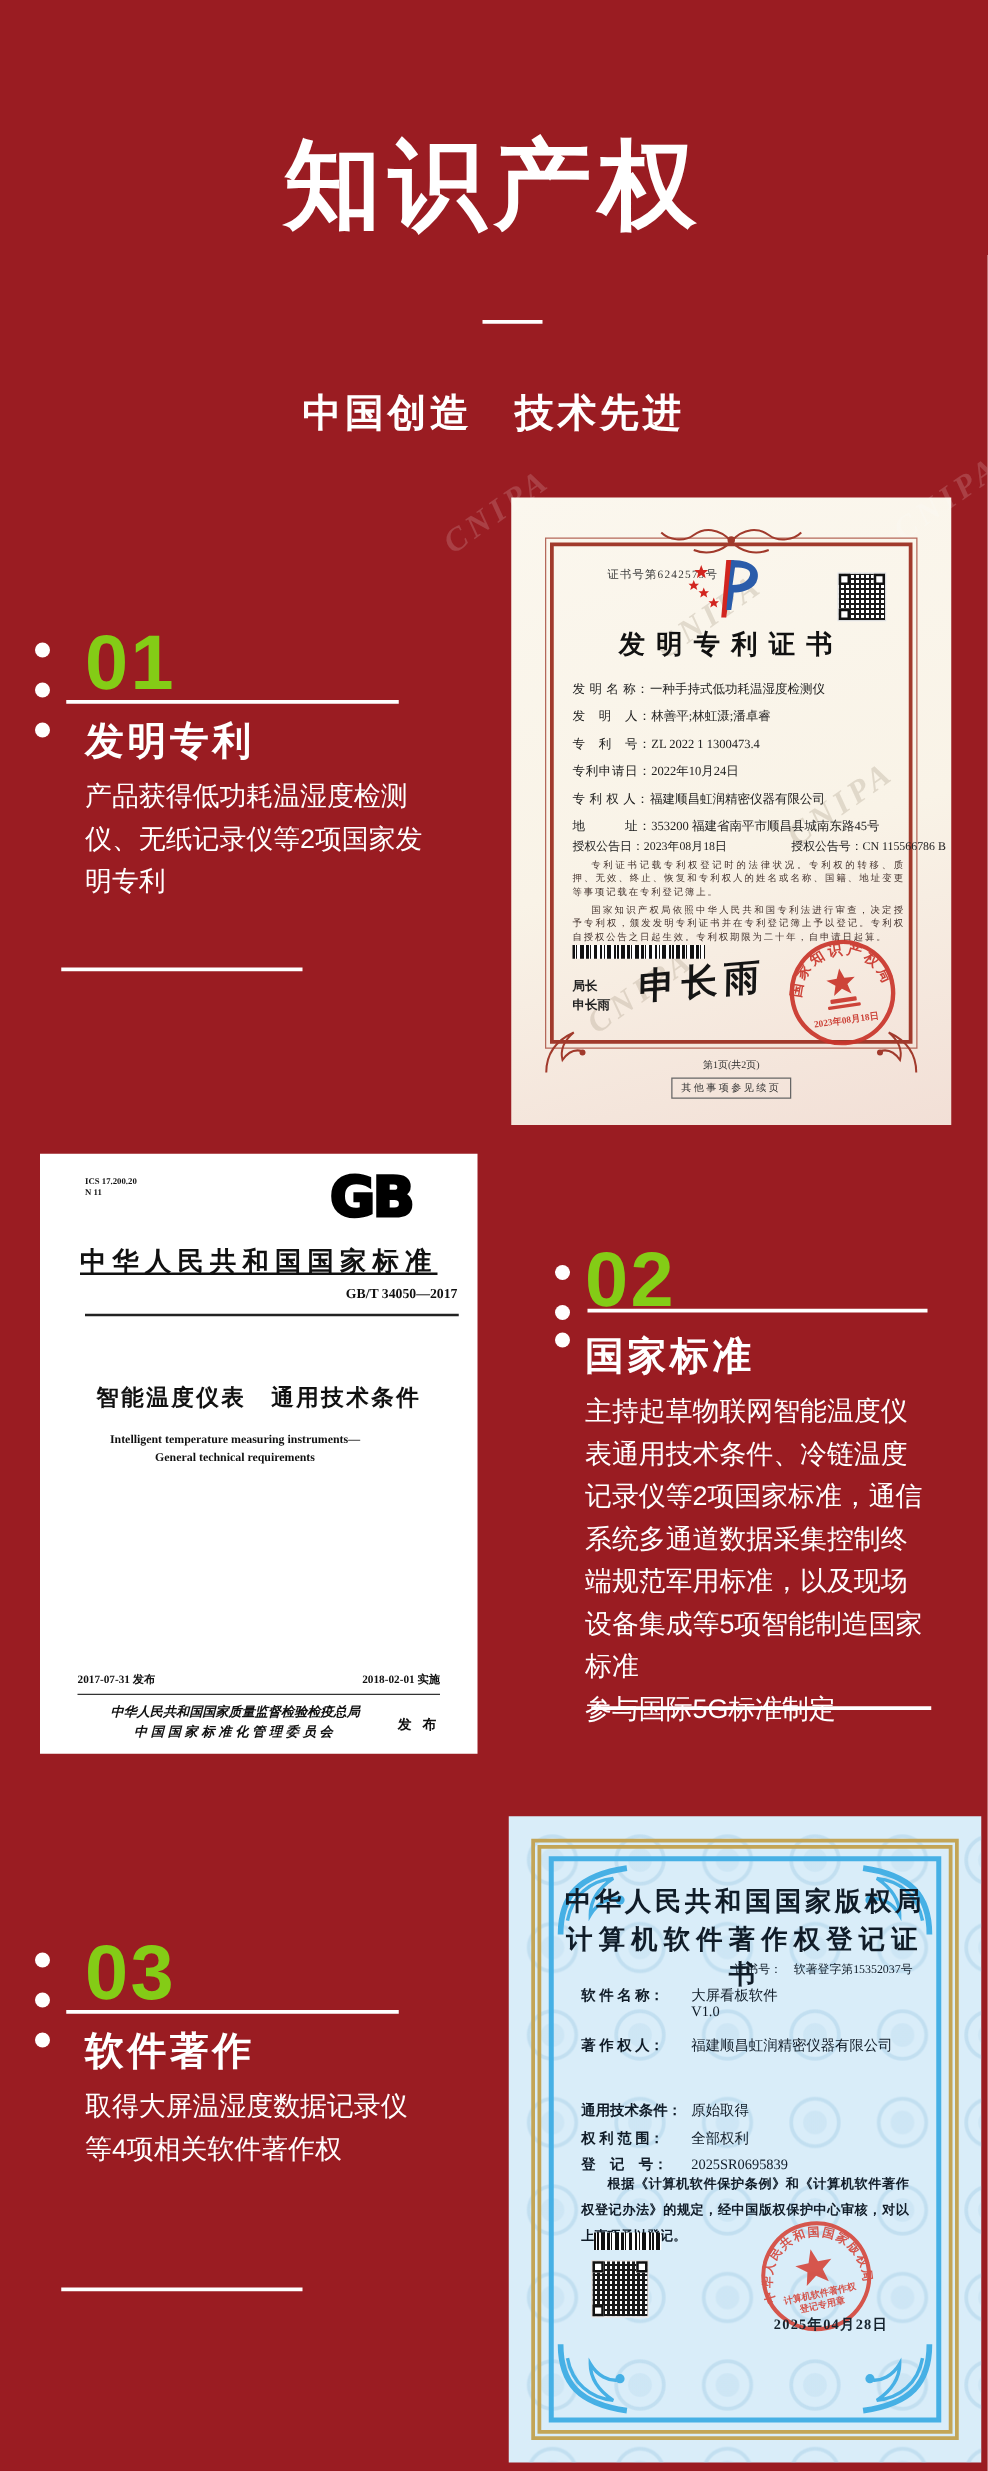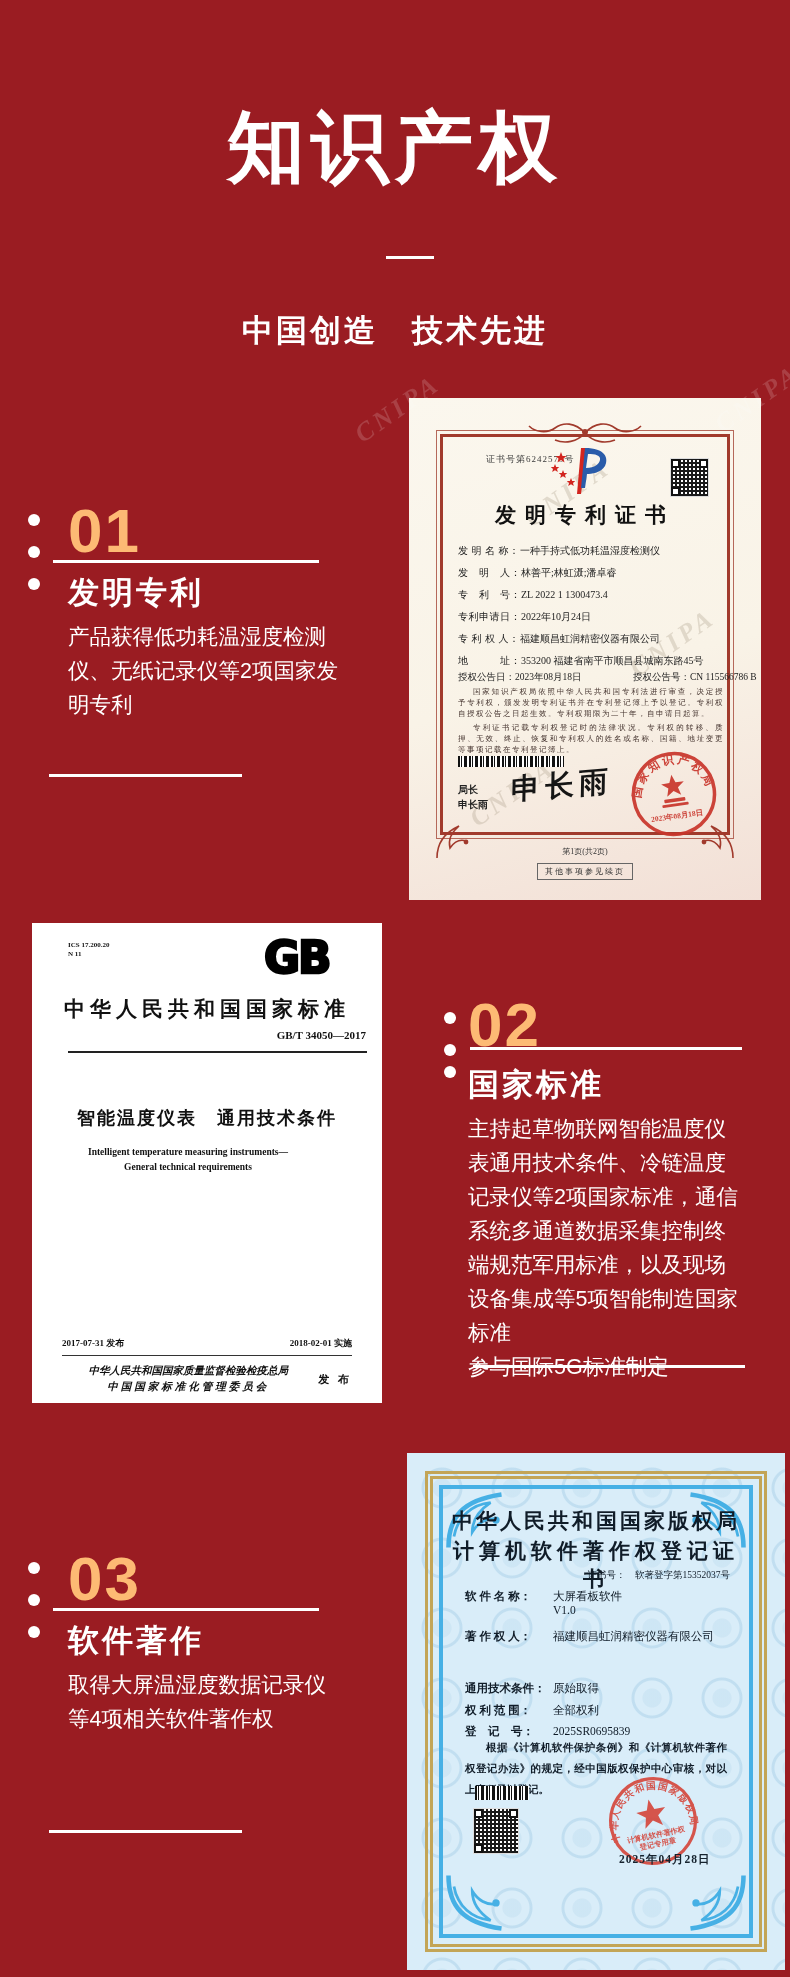--- a/index.html
+++ b/index.html
@@ -7,21 +7,21 @@
   .page{position:relative;width:790px;height:1977px;background:#9A1C22;overflow:hidden;
         font-family:"Liberation Sans",sans-serif;}
   
   .main-title{position:absolute;top:84px;left:0;width:790px;text-align:center;
     font-size:78px;font-weight:bold;color:#fff;letter-spacing:6px;margin-top:12px;}
   .title-underline{position:absolute;top:256px;left:386px;width:48px;height:3px;background:#fff;}
   .subtitle{position:absolute;top:310px;left:0;width:790px;text-align:center;
     font-size:31px;font-weight:600;color:#fff;letter-spacing:3px;}
   
   .dot{position:absolute;width:12px;height:12px;border-radius:50%;background:#fff;}
-  .sec-num{position:absolute;font-size:62px;line-height:62px;font-weight:bold;color:#fdba74;letter-spacing:2px;}
+  .sec-num{position:absolute;font-size:62px;line-height:62px;font-weight:bold;color:#84cc16;letter-spacing:2px;}
   .num-line{position:absolute;height:3px;background:#fff;}
   .sec-head{position:absolute;font-size:31px;font-weight:bold;color:#fff;letter-spacing:3px;}
   .sec-desc{position:absolute;font-size:21.5px;line-height:34px;color:#fff;white-space:pre-line;}
   .divider{position:absolute;height:3px;background:#fff;}
   
   .patent{position:absolute;left:409px;top:398px;width:352px;height:502px;
     background:linear-gradient(165deg,#fbf7ee 0%,#f9f3e7 55%,#f2dfd6 100%);
     font-family:"Liberation Serif",serif;color:#222;}
   .wm{position:absolute;font-size:26px;font-weight:bold;font-style:italic;letter-spacing:4px;
      transform:rotate(-35deg);pointer-events:none;}
@@ -56,21 +56,21 @@
   .p-page{position:absolute;left:31px;top:448px;width:290px;text-align:center;font-size:8px;color:#333;}
   .p-note-wrap{position:absolute;left:31px;top:462px;width:290px;text-align:center;}
   .p-note{display:inline-block;border:1px solid #666;padding:2px 7px;font-size:8px;color:#333;letter-spacing:2px;}
   .corner-fl{position:absolute;}
   
   .gbdoc{position:absolute;left:32px;top:923px;width:350px;height:480px;background:#fff;
     font-family:"Liberation Serif",serif;color:#111;}
   .gb-ics{position:absolute;left:36px;top:18px;font-size:7px;font-weight:bold;line-height:9px;white-space:pre-line;}
   .gb-logo{position:absolute;right:20px;top:8px;}
   .gb-name{position:absolute;left:0;top:72px;width:350px;text-align:center;
-    font-size:21px;font-weight:bold;letter-spacing:5px;}
+    font-size:21px;font-weight:bold;letter-spacing:5px;text-decoration:underline;}
   .gb-code{position:absolute;right:16px;top:106px;font-size:11px;font-weight:bold;}
   .gb-hr1{position:absolute;left:36px;top:128px;width:299px;height:2px;background:#222;}
   .gb-title{position:absolute;left:0;top:183px;width:350px;text-align:center;
     font-family:"Liberation Sans",sans-serif;font-size:18px;font-weight:bold;letter-spacing:2px;}
   .gb-en{position:absolute;left:0;top:222px;width:312px;text-align:center;
     font-size:9.5px;font-weight:bold;line-height:15px;white-space:pre-line;}
   .gb-dates{position:absolute;left:30px;top:414px;width:290px;display:flex;
     justify-content:space-between;font-size:9px;font-weight:bold;}
   .gb-hr2{position:absolute;left:30px;top:432px;width:290px;height:1px;background:#333;}
   .gb-issuer{position:absolute;left:30px;top:440px;width:290px;display:flex;align-items:center;}
@@ -158,22 +158,22 @@
       <span class="p-label">专 利 权 人：</span><span>福建顺昌虹润精密仪器有限公司</span></div>
     <div class="p-row" style="top:256px">
       <span class="p-label">地　　　址：</span><span>353200 福建省南平市顺昌县城南东路45号</span></div>
 
     <div class="p-row2" style="top:273px;width:272px">
       <span>授权公告日：</span><span>2023年08月18日</span>
       <span class="p-pair2"><span>授权公告号：</span><span>CN 115566786 B</span></span>
     </div>
 
     <div class="p-paras">
+      <p>专利证书记载专利权登记时的法律状况。专利权的转移、质押、无效、终止、恢复和专利权人的姓名或名称、国籍、地址变更等事项记载在专利登记簿上。</p>
       <p>国家知识产权局依照中华人民共和国专利法进行审查，决定授予专利权，颁发发明专利证书并在专利登记簿上予以登记。专利权自授权公告之日起生效。专利权期限为二十年，自申请日起算。</p>
-      <p>专利证书记载专利权登记时的法律状况。专利权的转移、质押、无效、终止、恢复和专利权人的姓名或名称、国籍、地址变更等事项记载在专利登记簿上。</p>
     </div>
 
     <div class="barcode p-barcode"></div>
 
     <div class="p-director">
       <div>局长</div>
       <div>申长雨</div>
     </div>
     <div class="p-sign">申长雨</div>
 

